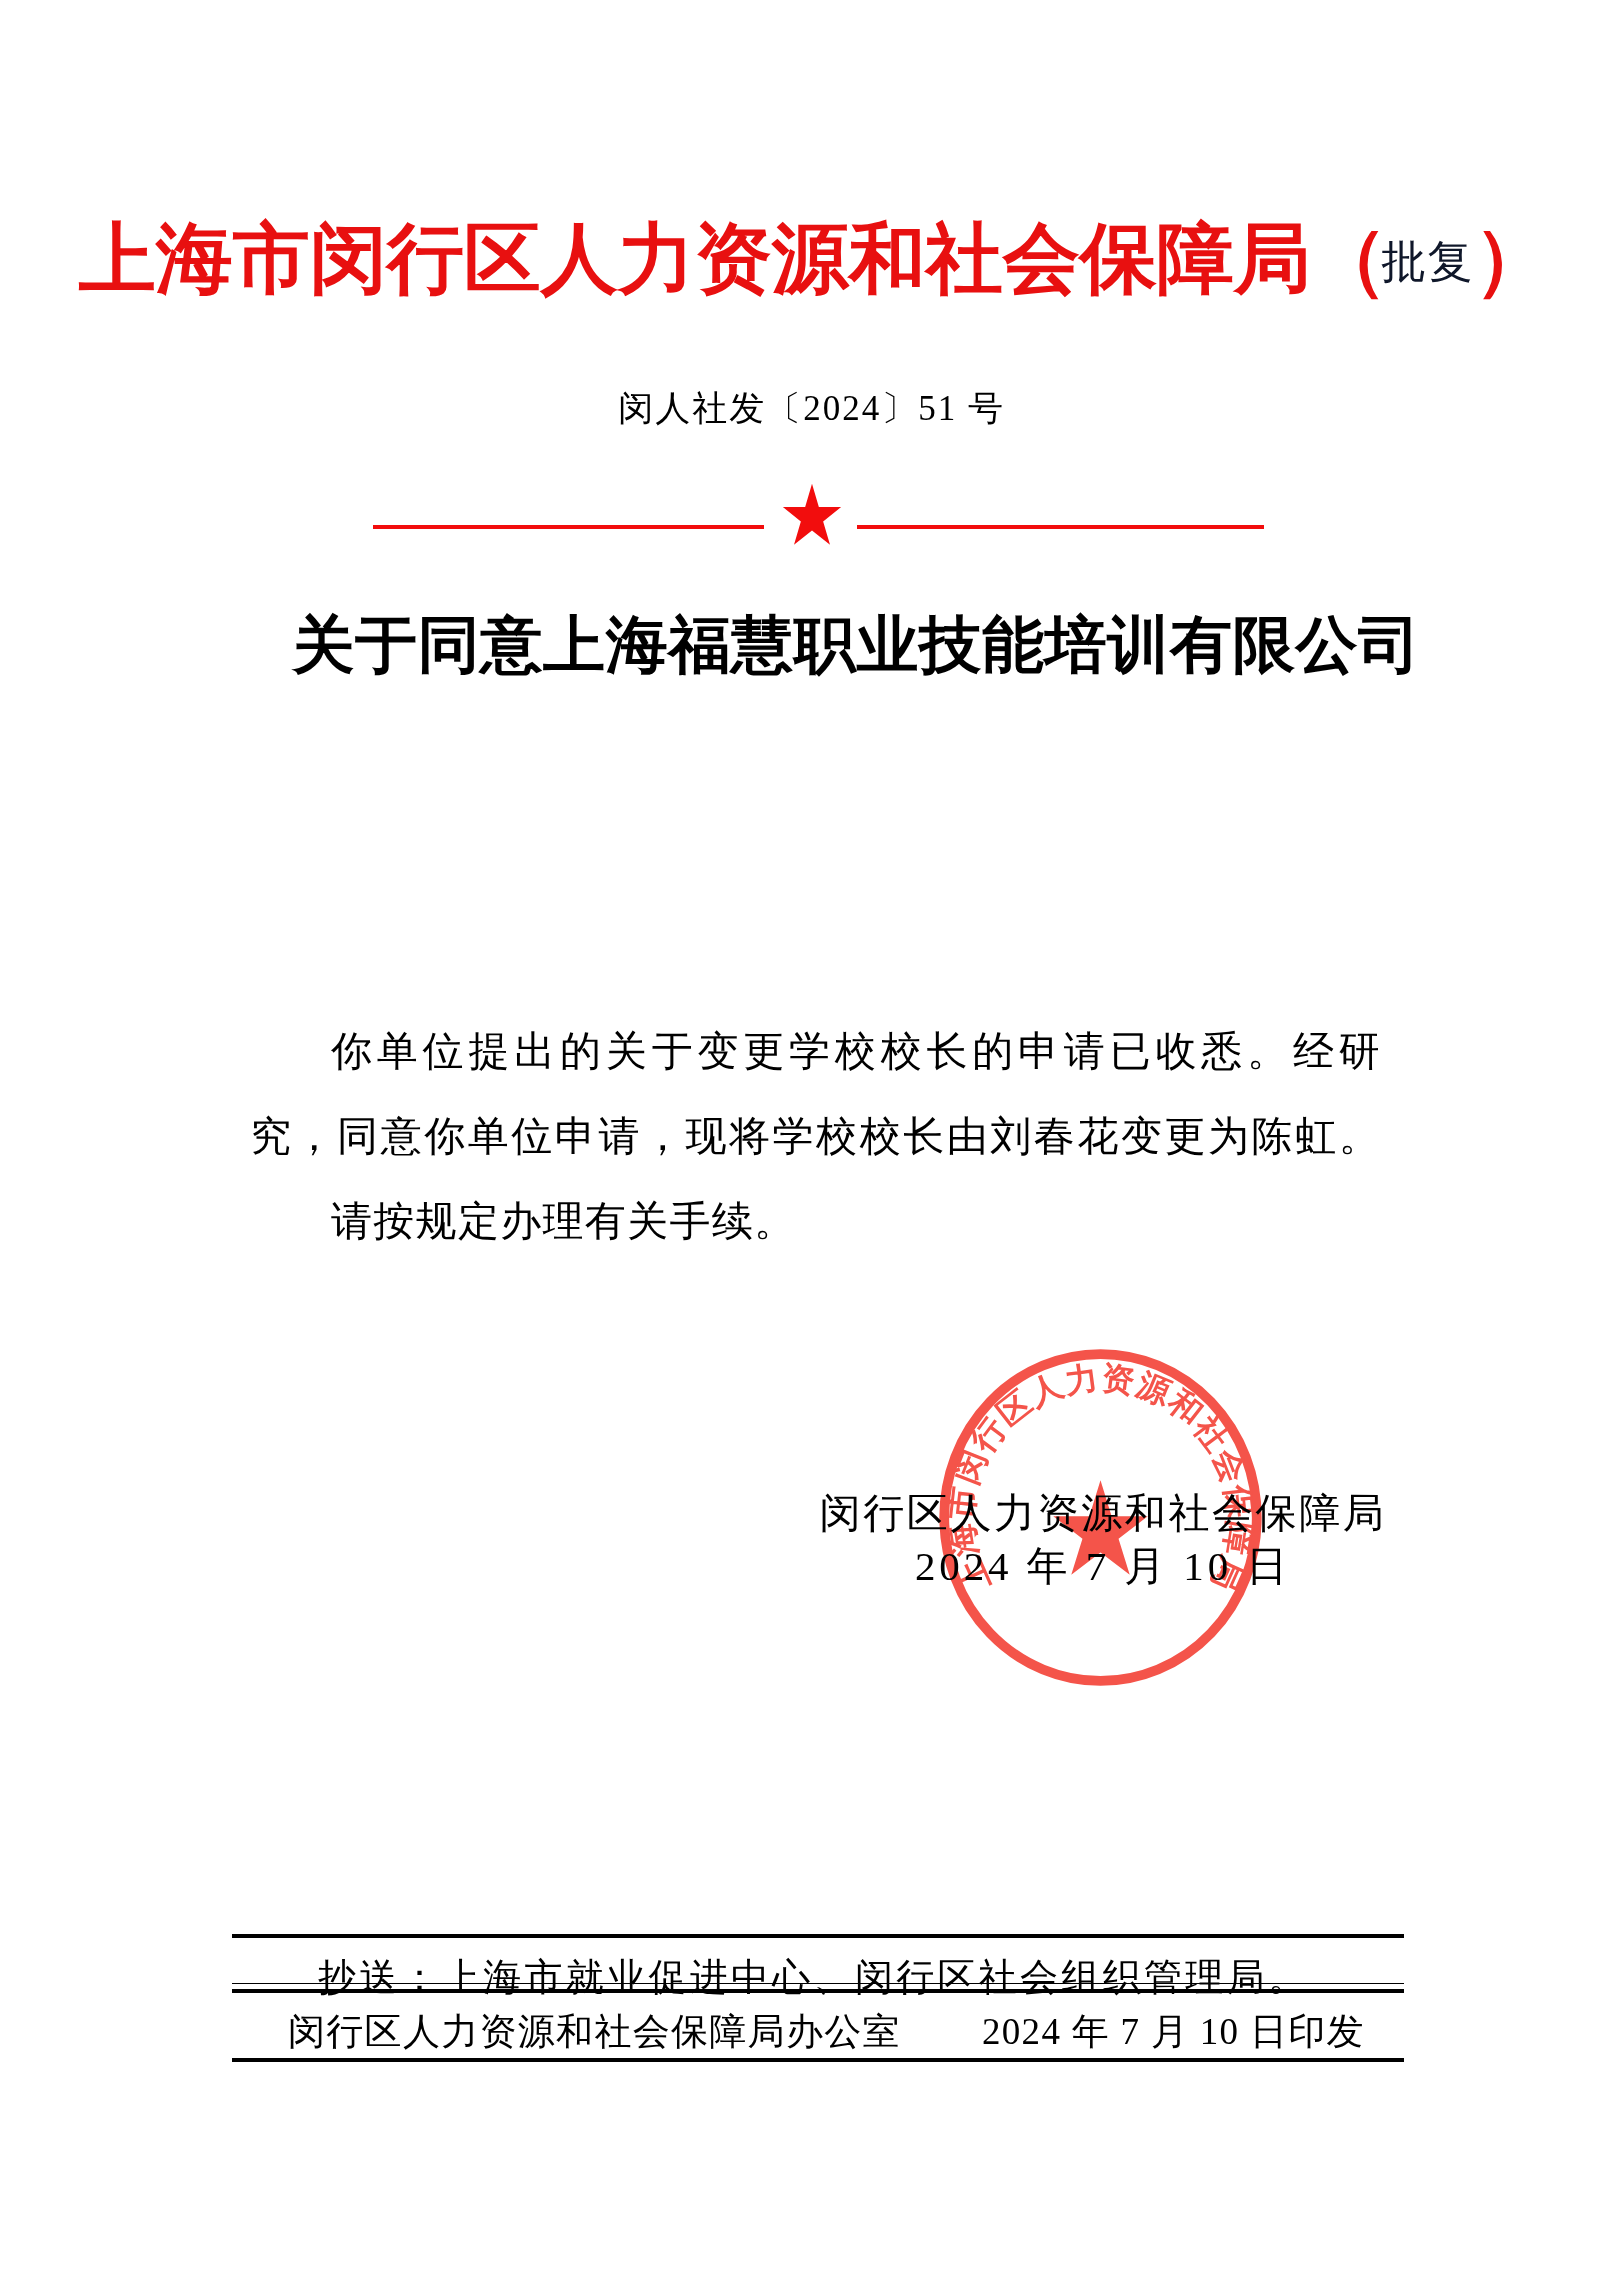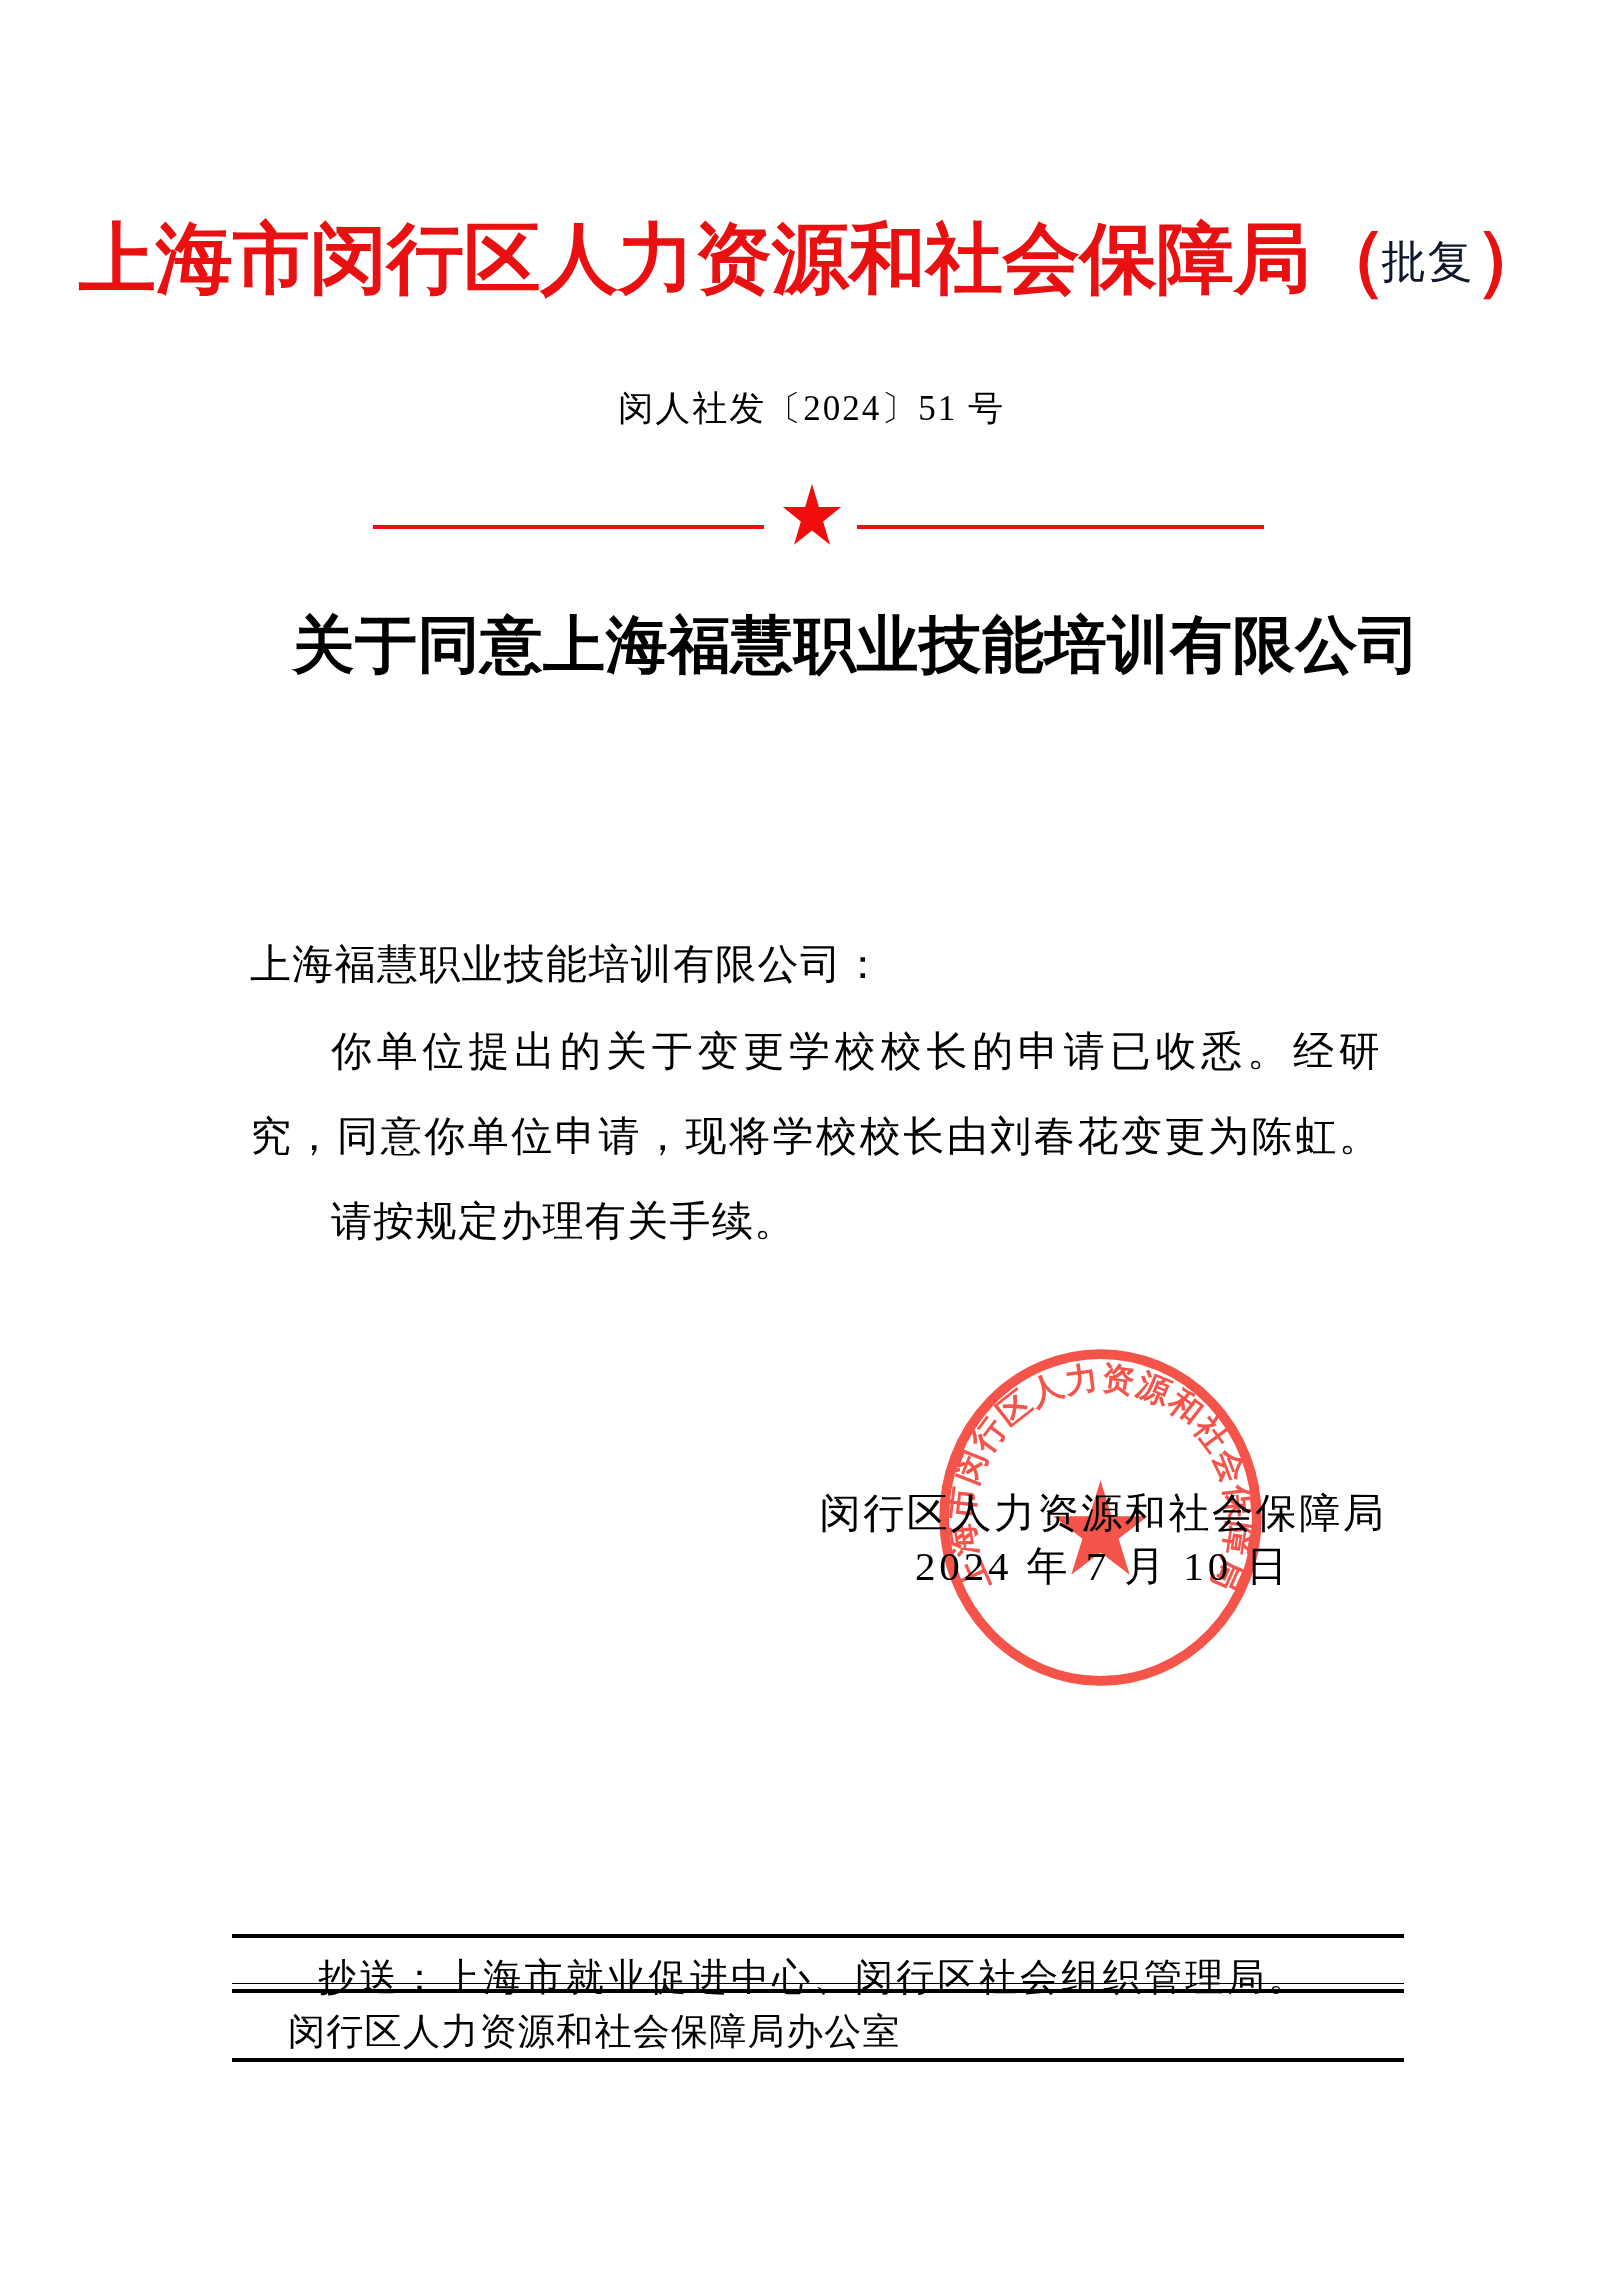--- a/index.html
+++ b/index.html
@@ -97,21 +97,20 @@
   <div class="abs divider-line left"></div>
   <div class="abs divider-line right"></div>
   <svg class="abs divider-star" width="68" height="73" viewBox="-52 -56 104 112">
     <g transform="scale(1,1.1)">
       <polygon points="0,-47 10.5,-14.6 44.7,-14.6 17.1,5.5 27.6,38.1 0,18 -27.6,38.1 -17.1,5.5 -44.7,-14.6 -10.5,-14.6" fill="#f20d0d"></polygon>
     </g>
   </svg>
 
   <div class="abs doc-title l1">关于同意上海福慧职业技能培训有限公司</div>
 
-  <div class="abs body-text salutation">上海福慧职业技能培训有限公司：</div>
   <div class="abs body-text para-just p1l1">你单位提出的关于变更学校校长的申请已收悉。经研</div>
   <div class="abs body-text p2">请按规定办理有关手续。</div>
   <div class="abs body-text para-just p1l2">究，同意你单位申请，现将学校校长由刘春花变更为陈虹。</div>
 
   <div class="abs sig sig-agency">闵行区人力资源和社会保障局</div>
   <div class="abs sig sig-date">2024 年 7 月 10 日</div>
 
   <svg class="abs seal" width="323" height="339" viewBox="0 0 494 518">
     <ellipse cx="247" cy="259" rx="239" ry="250" fill="none" stroke="#f4544a" stroke-width="15"></ellipse>
     <g transform="translate(247,282) scale(1,1.05)">
@@ -123,16 +122,17 @@
     <text font-size="50" fill="#f4544a" letter-spacing="2" font-family="Liberation Serif, DejaVu Serif, serif" font-weight="bold">
       <textPath href="#sealArc" startOffset="50%" text-anchor="middle">上海市闵行区人力资源和社会保障局</textPath>
     </text>
   </svg>
 
   <div class="abs rule rule-1"></div>
   <div class="abs footer-cc">抄送：上海市就业促进中心、闵行区社会组织管理局。</div>
   <div class="abs rule rule-2a"></div>
   <div class="abs rule rule-2b"></div>
   <div class="abs footer-office">闵行区人力资源和社会保障局办公室</div>
+  <div class="abs footer-printdate">2024 年 7 月 10 日印发</div>
   <div class="abs rule rule-3"></div>
 
 </div>
 
 
 </body></html>

